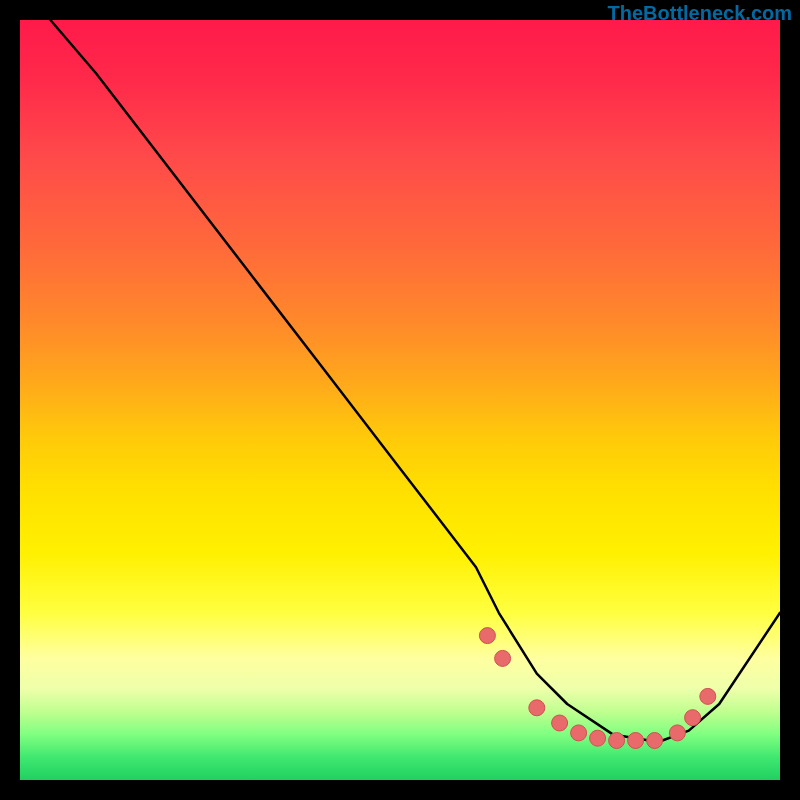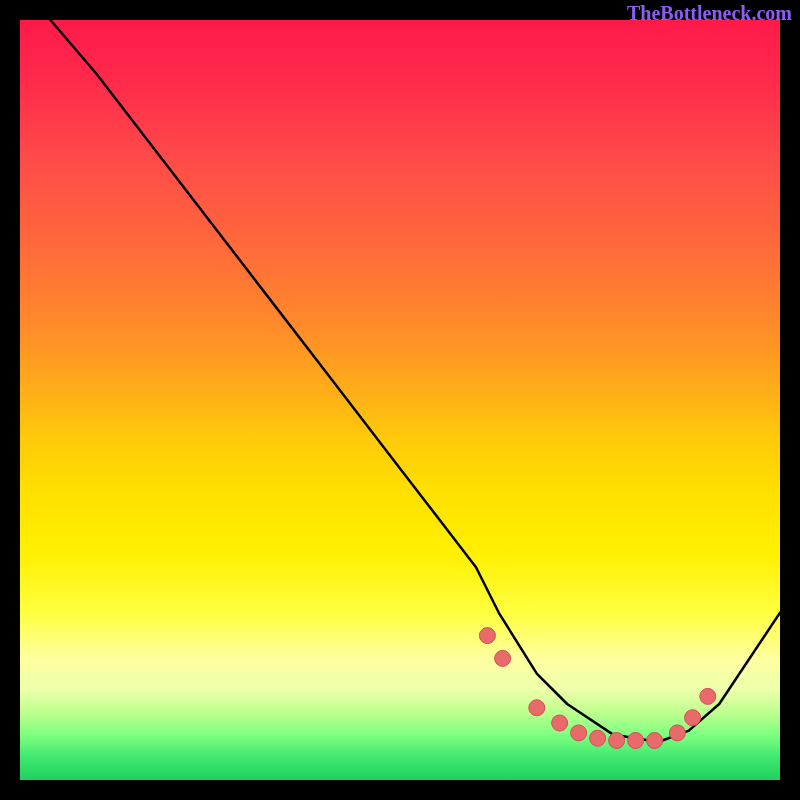--- a/index.html
+++ b/index.html
@@ -33,24 +33,24 @@
       #c0ff90 91%,
       #80ff80 94%,
       #40e870 97%,
       #20d060 100%
     );
   }
   .watermark {
     position: absolute;
     top: 2px;
     right: 8px;
-    font-family: Liberation Serif, serif;
+    font-family: Liberation Sans, sans-serif;
     font-size: 20px;
     font-weight: bold;
-    color: #8b5cf6;
+    color: #0369a1;
     z-index: 10;
   }
   svg.curve {
     position: absolute;
     left: 20px;
     top: 20px;
     width: 760px;
     height: 760px;
     z-index: 5;
   }

